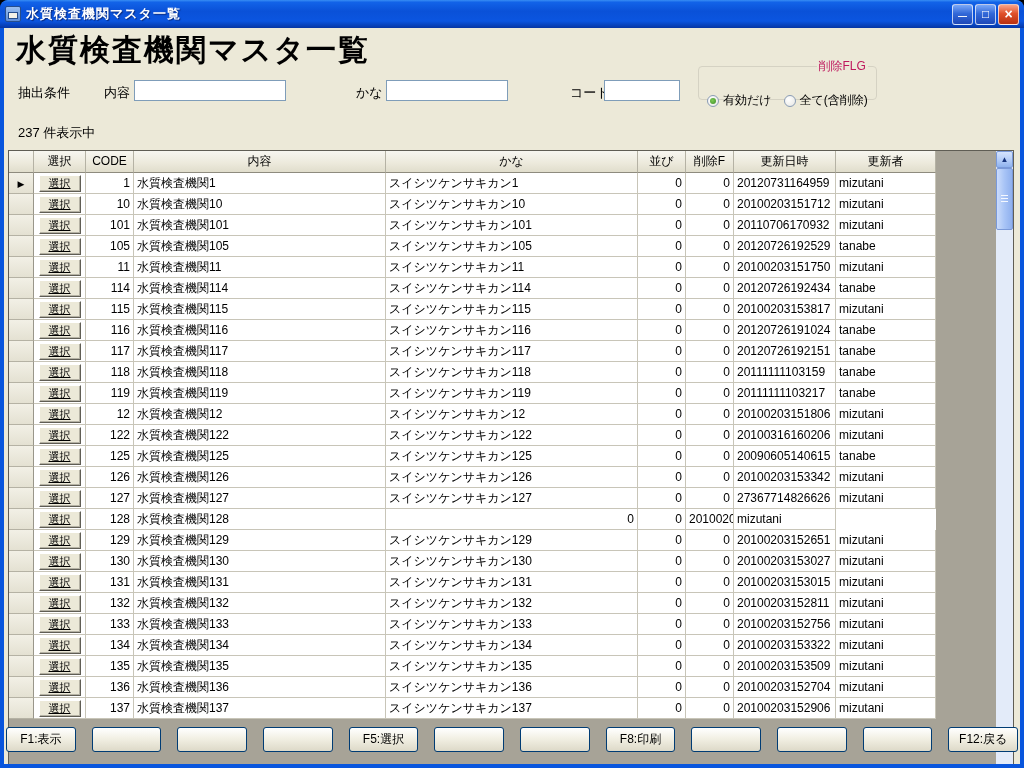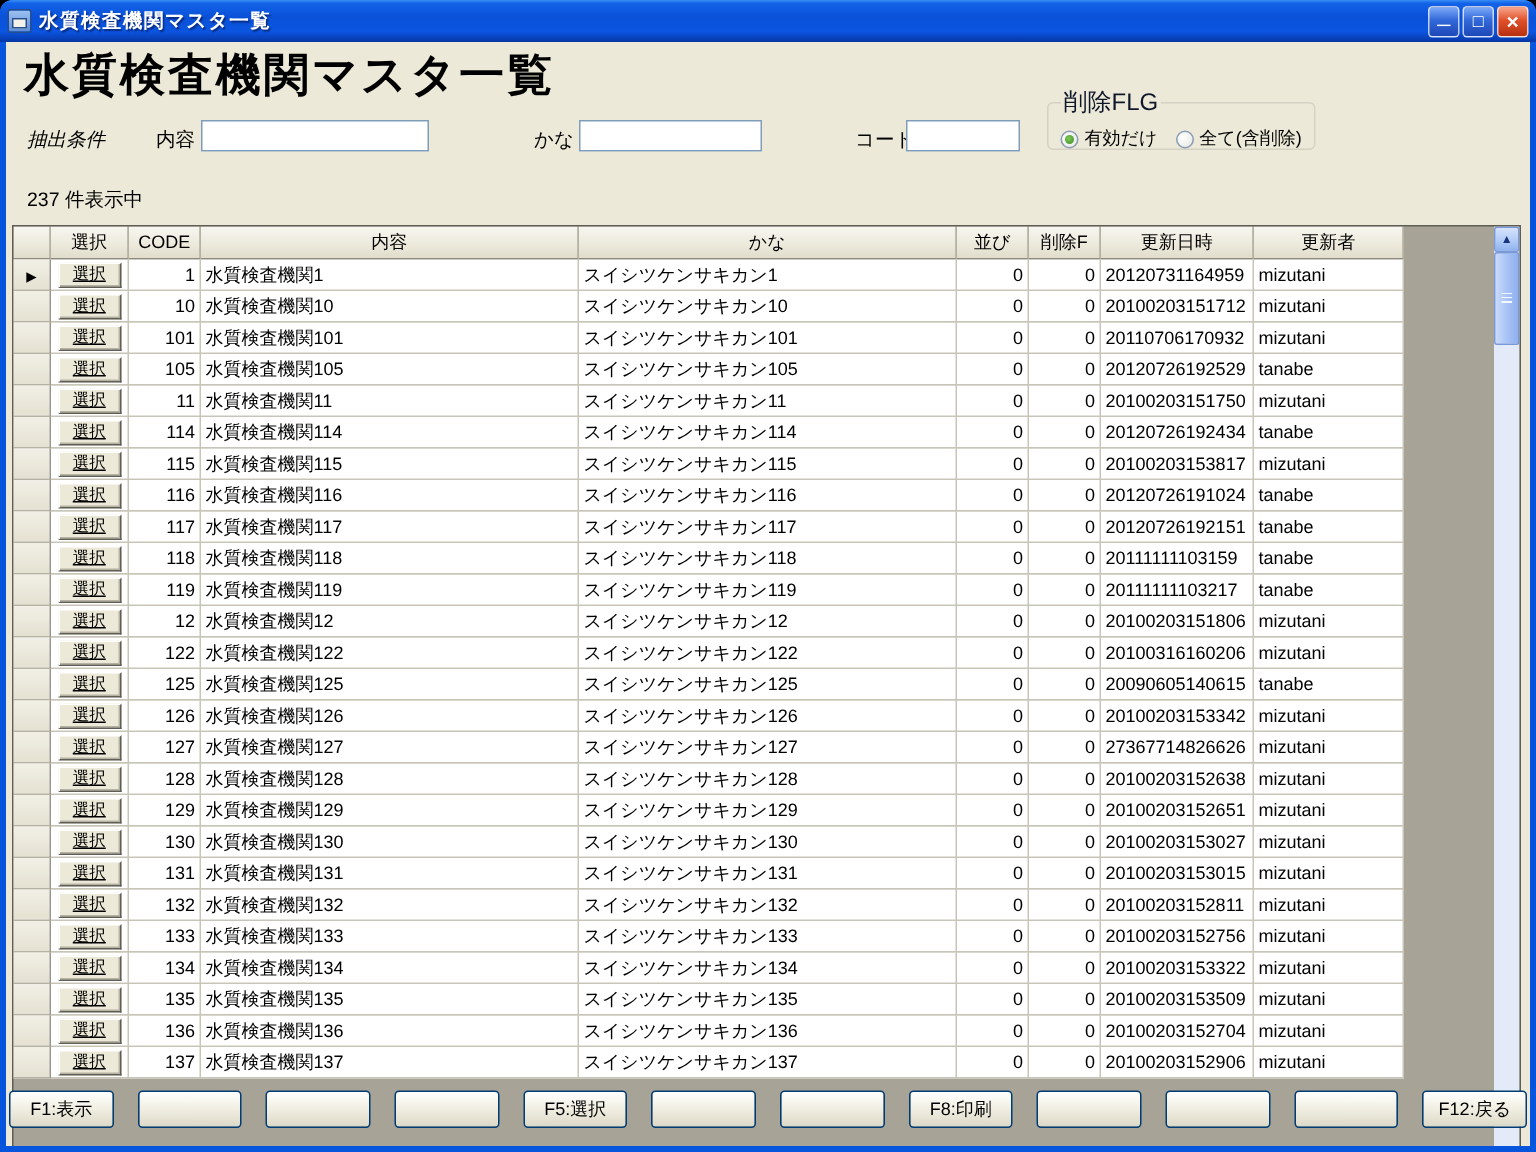--- a/index.html
+++ b/index.html
@@ -55,40 +55,40 @@
   
   .content {
     position: absolute; left: 4px; top: 28px; width: 1016px; height: 736px;
     background: #ECE9D8; overflow: hidden;
   }
   .page-title {
     position: absolute; left: 12px; top: 2px;
     font-size: 30px; font-weight: bold; color: #000; letter-spacing: 2px;
   }
   .lbl { position: absolute; top: 56px; font-size: 13px; color: #000; white-space: nowrap; }
-  #lbl-section { left: 14px; font-style: italic; }
+  #lbl-section { left: 14px; }
   #lbl-naiyo   { left: 100px; }
   #lbl-kana    { left: 352px; }
   #lbl-code    { left: 566px; }
   .txt {
     position: absolute; top: 52px; height: 21px;
     border: 1px solid #7F9DB9; background: #fff;
     font-size: 12px; padding: 0 3px;
     font-family: "Liberation Sans", "DejaVu Sans", sans-serif;
   }
   #input-naiyo { left: 130px; width: 152px; }
   #input-kana  { left: 382px; width: 122px; }
   #input-code  { left: 600px; width: 76px; }
   .groupbox {
     position: absolute; left: 694px; top: 30px; width: 172px; height: 42px;
     border: 1px solid #D5D2C3; border-radius: 4px; padding: 1px 8px;
     background: transparent;
   }
-  .groupbox legend { color: #0f172a; font-size: 16px; padding: 0 2px; }
-  .radios { display: flex; gap: 12px; align-items: center; margin-top: 4px; }
+  .groupbox legend { color: #be185d; font-size: 12px; padding: 0 2px; text-align: right; }
+  .radios { display: flex; gap: 12px; align-items: center; margin-top: 16px; }
   .radio { display: flex; align-items: center; gap: 4px; font-size: 12px; cursor: default; white-space: nowrap; }
   .radio-dot {
     width: 12px; height: 12px; border-radius: 50%;
     border: 1px solid #8A9CB5;
     background: radial-gradient(circle at 35% 35%, #FFFFFF 0%, #E6E6E2 100%);
     display: flex; align-items: center; justify-content: center; flex: 0 0 auto;
   }
   .radio-dot.checked::after {
     content: ""; width: 6px; height: 6px; border-radius: 50%;
     background: radial-gradient(circle at 40% 40%, #7CCB55, #3E8C28);
@@ -437,21 +437,20 @@
     <div class="cell">27367714826626</div>
     <div class="cell">mizutani</div>
   </div>
           <div class="grid-row">
     <div class="cell rowsel"><span class="marker"></span></div>
     <div class="cell btncell">
               <button class="select-btn">選択</button>
             </div>
     <div class="cell num">128</div>
     <div class="cell">水質検査機関128</div>
-    <div class="cell">スイシツケンサキカン128</div>
     <div class="cell num">0</div>
     <div class="cell num">0</div>
     <div class="cell">20100203152638</div>
     <div class="cell">mizutani</div>
   </div>
           <div class="grid-row">
     <div class="cell rowsel"><span class="marker"></span></div>
     <div class="cell btncell">
               <button class="select-btn">選択</button>
             </div>

